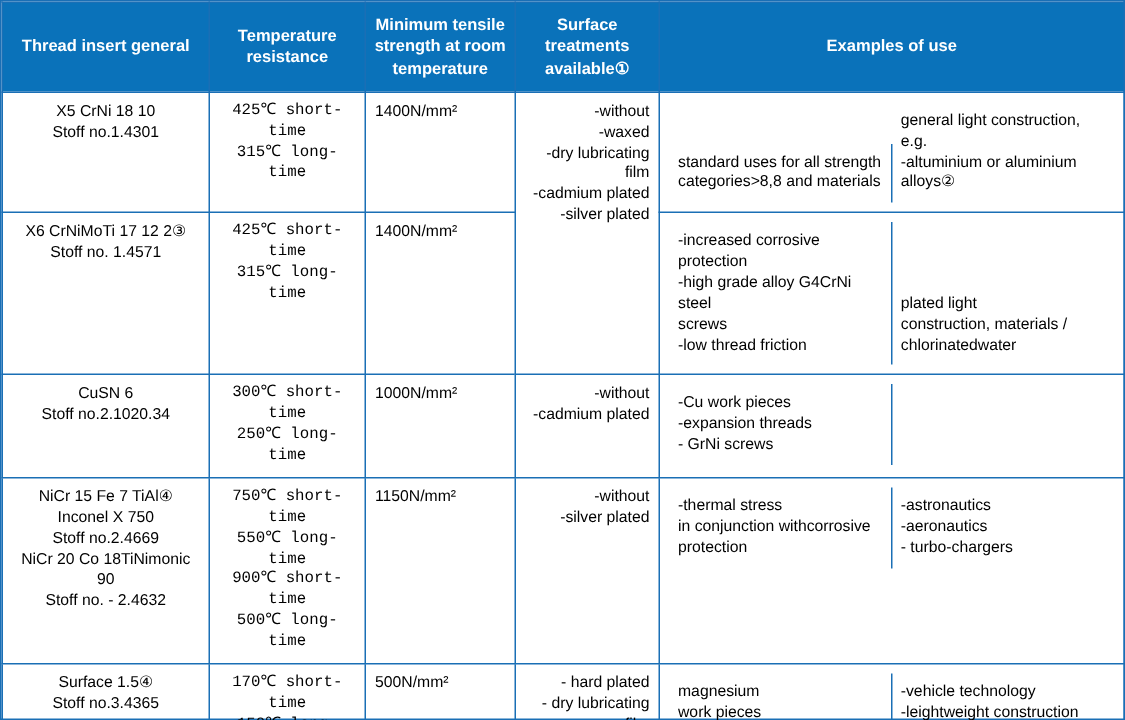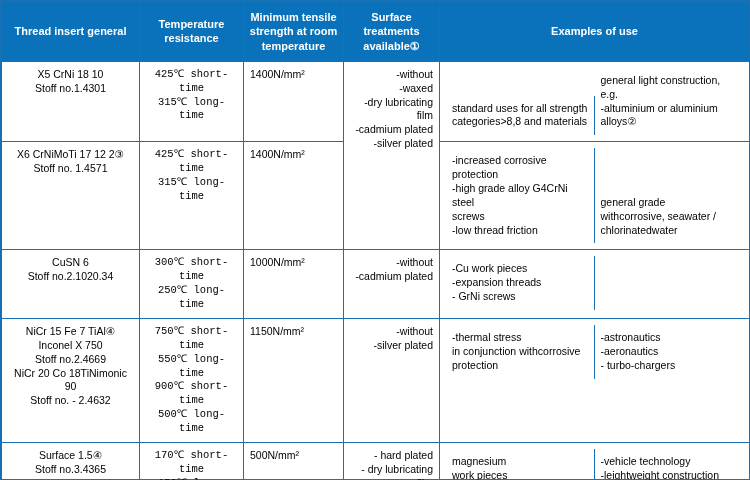--- a/index.html
+++ b/index.html
@@ -148,22 +148,22 @@
         <td class="ex">
           <div class="ex-wrap">
             <div class="ex-a">
               <span class="line">-increased corrosive</span>
               <span class="line">protection</span>
               <span class="line">-high grade alloy G4CrNi steel</span>
               <span class="line">screws</span>
               <span class="line">-low thread friction</span>
             </div>
             <div class="ex-b">
-              <span class="line">general grade</span>
-              <span class="line">withcorrosive, seawater /</span>
+              <span class="line">plated light</span>
+              <span class="line">construction, materials /</span>
               <span class="line">chlorinatedwater</span>
             </div>
           </div>
         </td>
       </tr>
 
       <tr style="height:66px;margin-left:28px;">
         <td class="mat">
           <span class="line">CuSN 6</span>
           <span class="line">Stoff no.2.1020.34</span>

